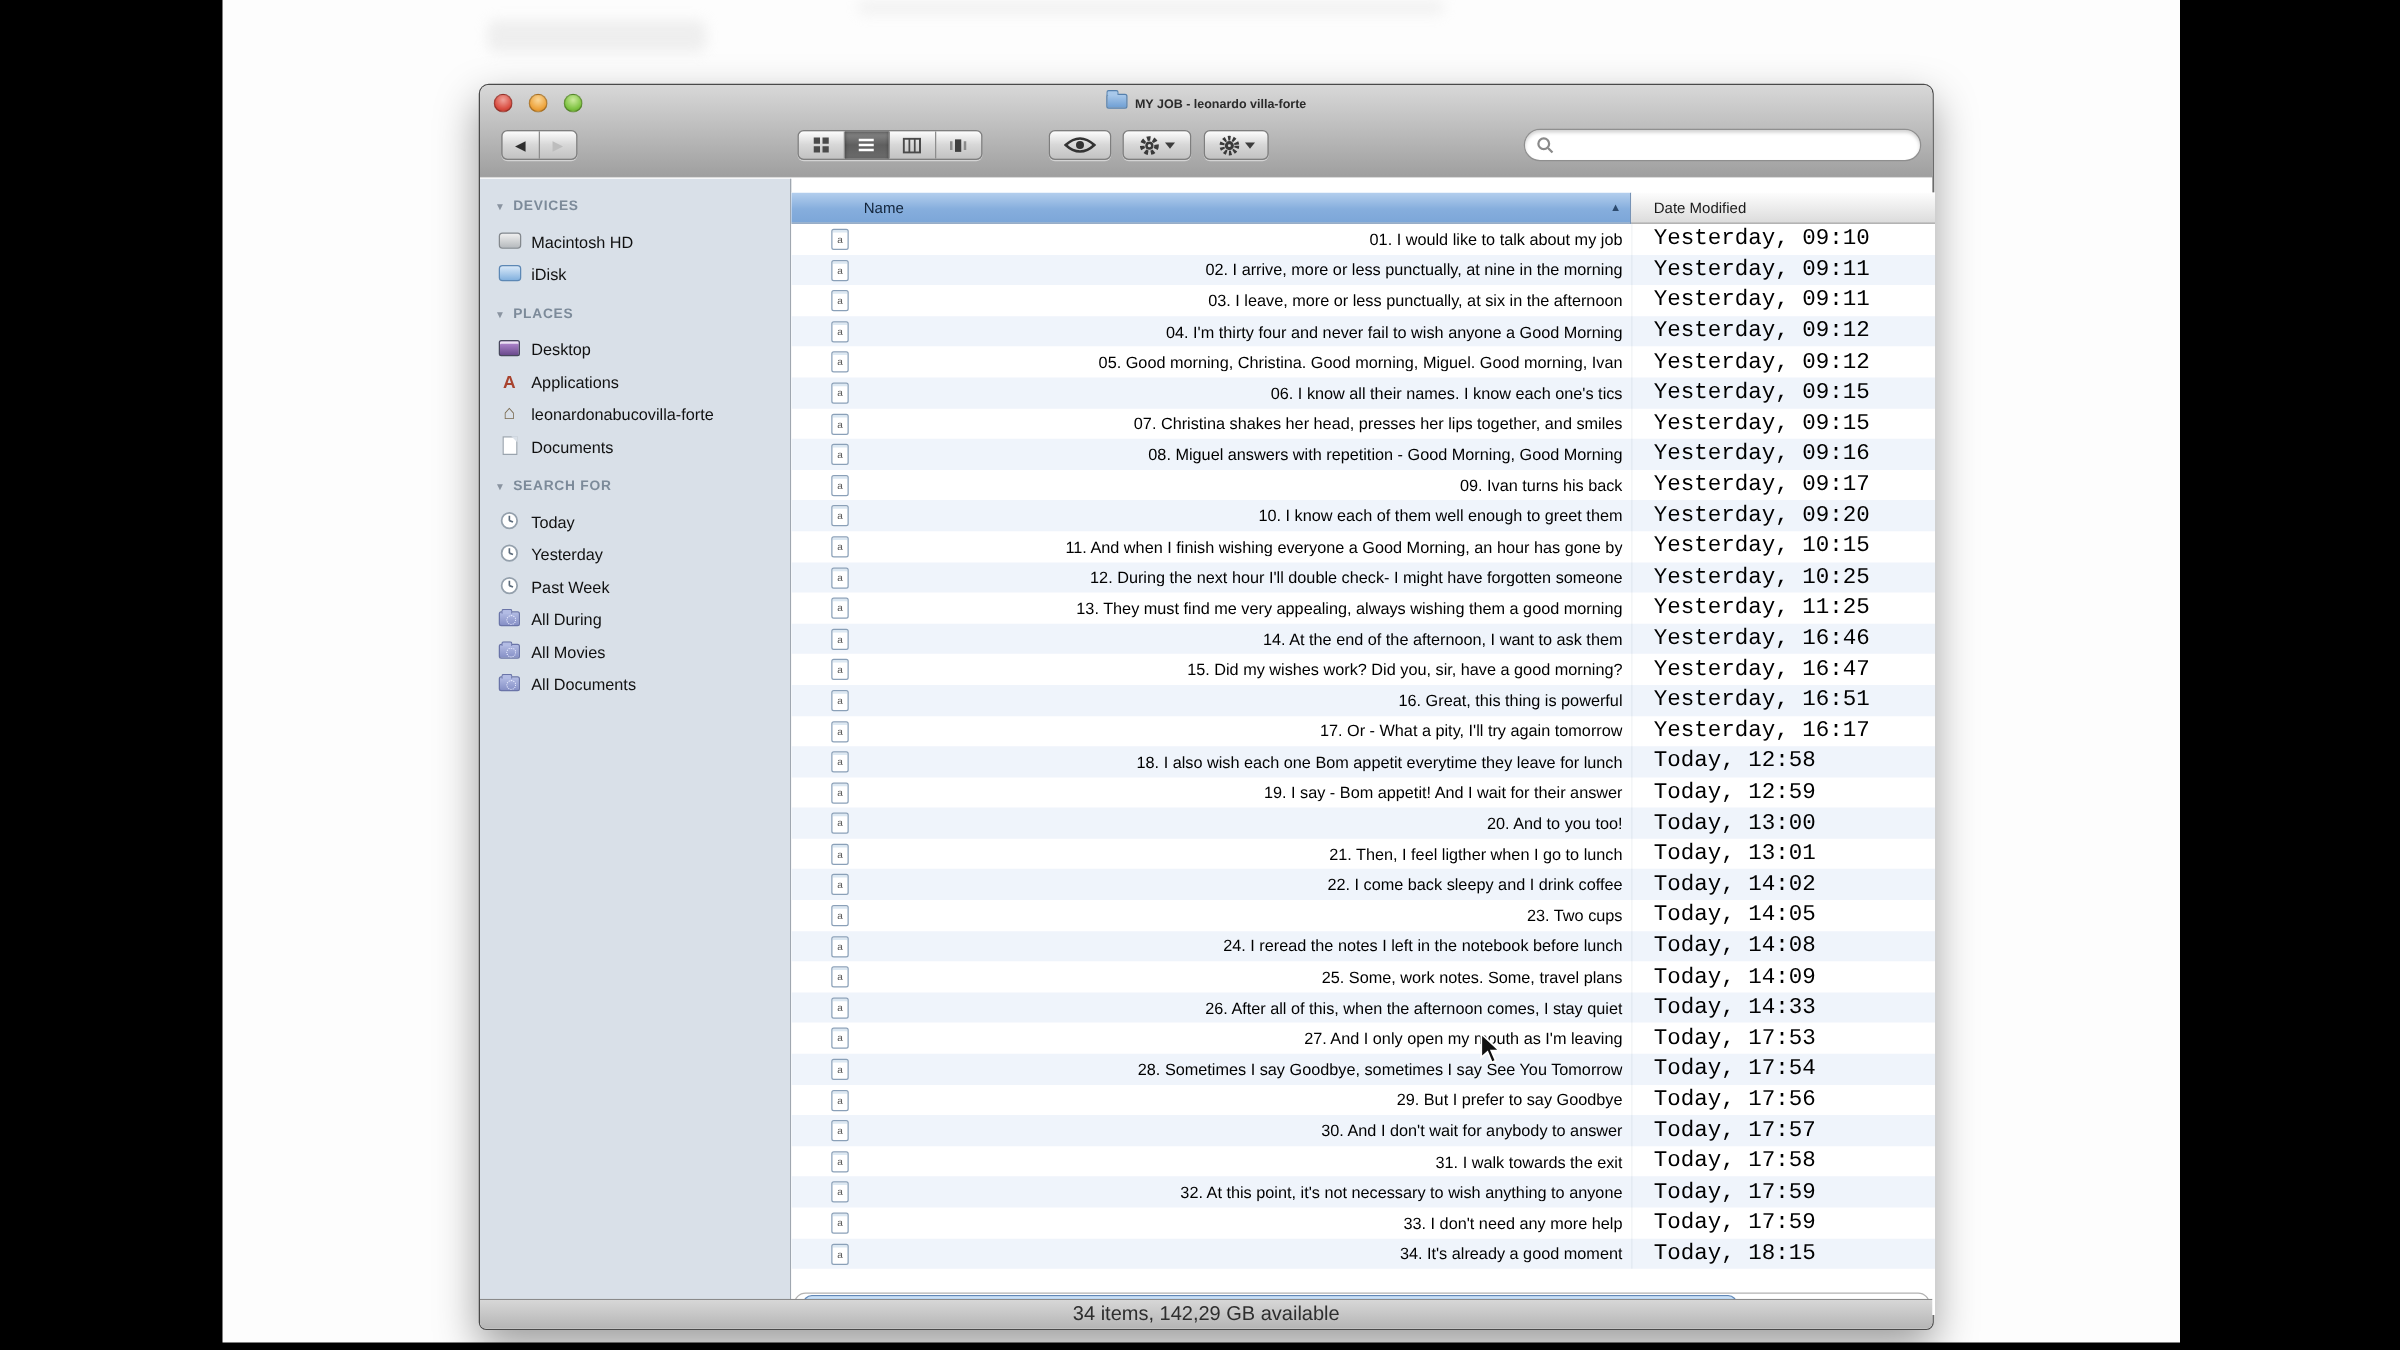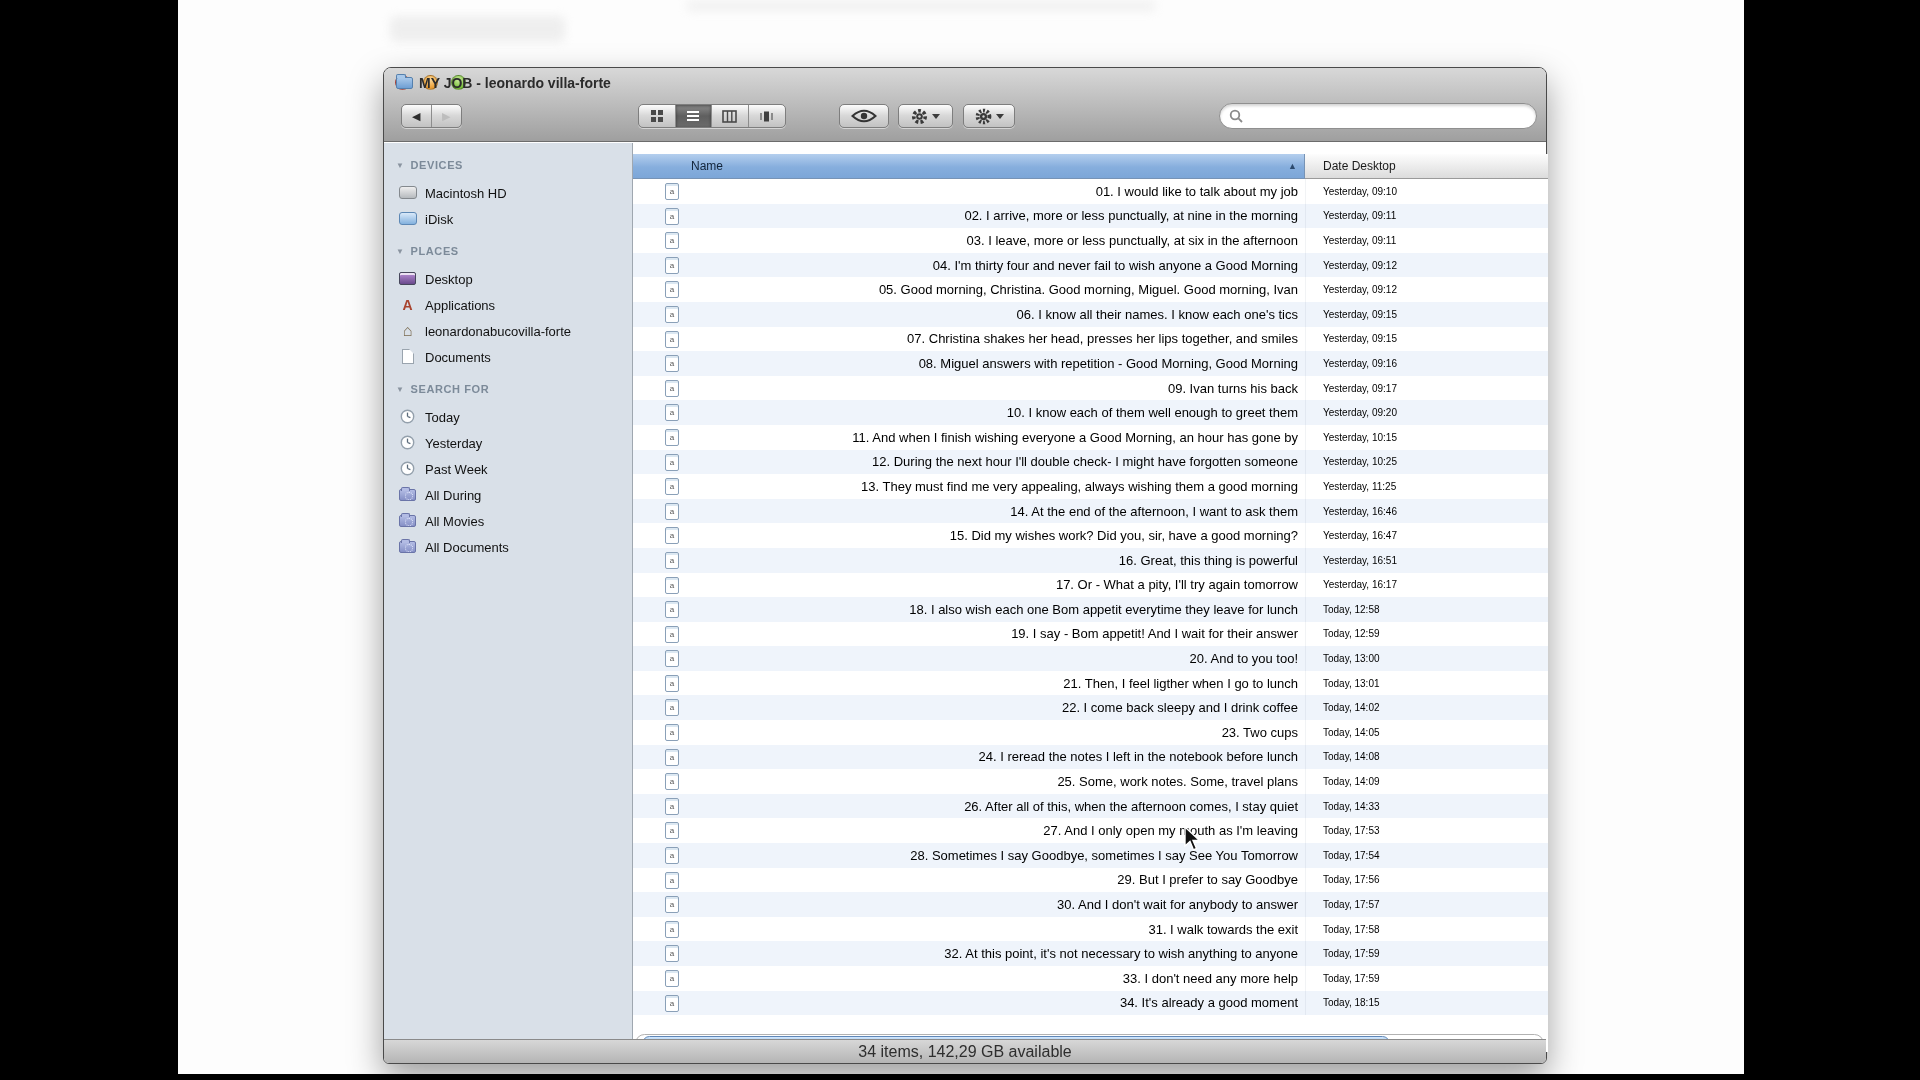--- a/index.html
+++ b/index.html
@@ -16,22 +16,22 @@
     border:1px solid #4a4a4a; border-radius:8px 8px 6px 6px;
     box-shadow:0 14px 34px rgba(0,0,0,.38); background:#fff; }
   #chrome-top { position:absolute; left:0; top:0; width:100%; height:74px;
     background:linear-gradient(#d8d8d8,#b9b9b9 55%,#9f9f9f); border-bottom:1px solid #6c6c6c;
     border-radius:7px 7px 0 0; }
   .traffic { position:absolute; top:7px; width:15px; height:15px; border-radius:50%;
     border:1px solid rgba(0,0,0,.25); }
   #light-close { left:11px;  background:radial-gradient(circle at 50% 30%, #f0a49c, #d94c40 65%, #a93227); }
   #light-min   { left:39px;  background:radial-gradient(circle at 50% 30%, #fad89a, #eda33c 65%, #c97f1d); }
   #light-zoom  { left:67px;  background:radial-gradient(circle at 50% 30%, #cdeb9e, #7ec341 65%, #5d9a28); }
-  #window-title { position:absolute; top:7px; left:12px; width:100%; text-align:left;
-    font-size:14px; font-weight:bold; color:#2b2b2b; }
+  #window-title { position:absolute; top:7px; left:0; width:100%; text-align:center;
+    font-size:10px; font-weight:bold; color:#2b2b2b; }
   .title-folder { display:inline-block; position:relative; width:17px; height:12px; margin:0 6px -1px 0;
     background:linear-gradient(#a8c8ea,#6f9fd4); border:1px solid #5580ad; border-radius:2px; }
   .title-folder::before { content:""; position:absolute; left:-1px; top:-4px; width:8px; height:3px;
     background:#a8c8ea; border:1px solid #5580ad; border-bottom:none; border-radius:2px 2px 0 0; }
 
   
   .tb-btn { position:absolute; top:36px; height:24px; display:flex; align-items:center; justify-content:center;
     background:linear-gradient(#fdfdfd,#d8d8d8 48%,#c2c2c2); border:1px solid #7e7e7e; border-radius:5px;
     box-shadow:0 1px 0 rgba(255,255,255,.5); }
   #nav-group { left:17px; width:61px; padding:0; }
@@ -94,21 +94,21 @@
     display:flex; align-items:center; padding-left:18px; font-size:12px; color:#1a1a1a; }
   #rows { position:absolute; left:0; top:25px; width:100%; }
   .row { position:relative; height:24.6px; display:flex; align-items:center; }
   .row.stripe { background:#eff4fb; }
   .row .file-ico { position:absolute; left:32px; top:4px; width:14px; height:17px; background:#fff;
     border:1px solid #8aa0b8; border-radius:2px;
     box-shadow:inset 0 2px 0 #dce8f2; display:flex; align-items:center; justify-content:center;
     font-size:8px; color:#555; }
   .row .fname { position:absolute; left:58px; right:250px; font-size:13px; color:#000; white-space:nowrap;
     overflow:hidden;text-align:right; }
-  .row .fdate { position:absolute; left:690px; font-size:10px; color:#000; white-space:nowrap; }
+  .row .fdate { position:absolute; left:690px; font-size:18px; color:#000; white-space:nowrap;font-family:Liberation Mono, monospace; }
   #col-divider { position:absolute; left:672px; top:25px; height:836px; width:1px; background:rgba(80,100,130,.08); }
 
   
   #hscroll-track { position:absolute; left:2px; top:880px; width:909px; height:19px; background:#fff;
     border:1px solid #b2b2b2; border-radius:10px; }
   #hscroll-thumb { position:absolute; left:6px; top:1px; width:748px; height:15px; border-radius:8px;
     border:1px solid #5f87b8;
     background:linear-gradient(#d4e7fb,#8fc0ef 45%,#6ea8e4 55%,#9ccaf4); }
 
   
@@ -321,21 +321,21 @@
       </div>
   </div>
 
   <div id="main">
     <div id="list-header">
       <div id="col-name">
         <span>Name</span>
         <span class="sort-ind">▲</span>
       </div>
       <div id="col-date">
-        <span>Date Desktop</span>
+        <span>Date Modified</span>
       </div>
     </div>
     <div id="rows">
         <div class="row">
           <span class="file-ico">a</span>
           <span class="fname">01. I would like to talk about my job</span>
           <span class="fdate">Yesterday, 09:10</span>
         </div>
         <div class="row stripe">
           <span class="file-ico">a</span>

